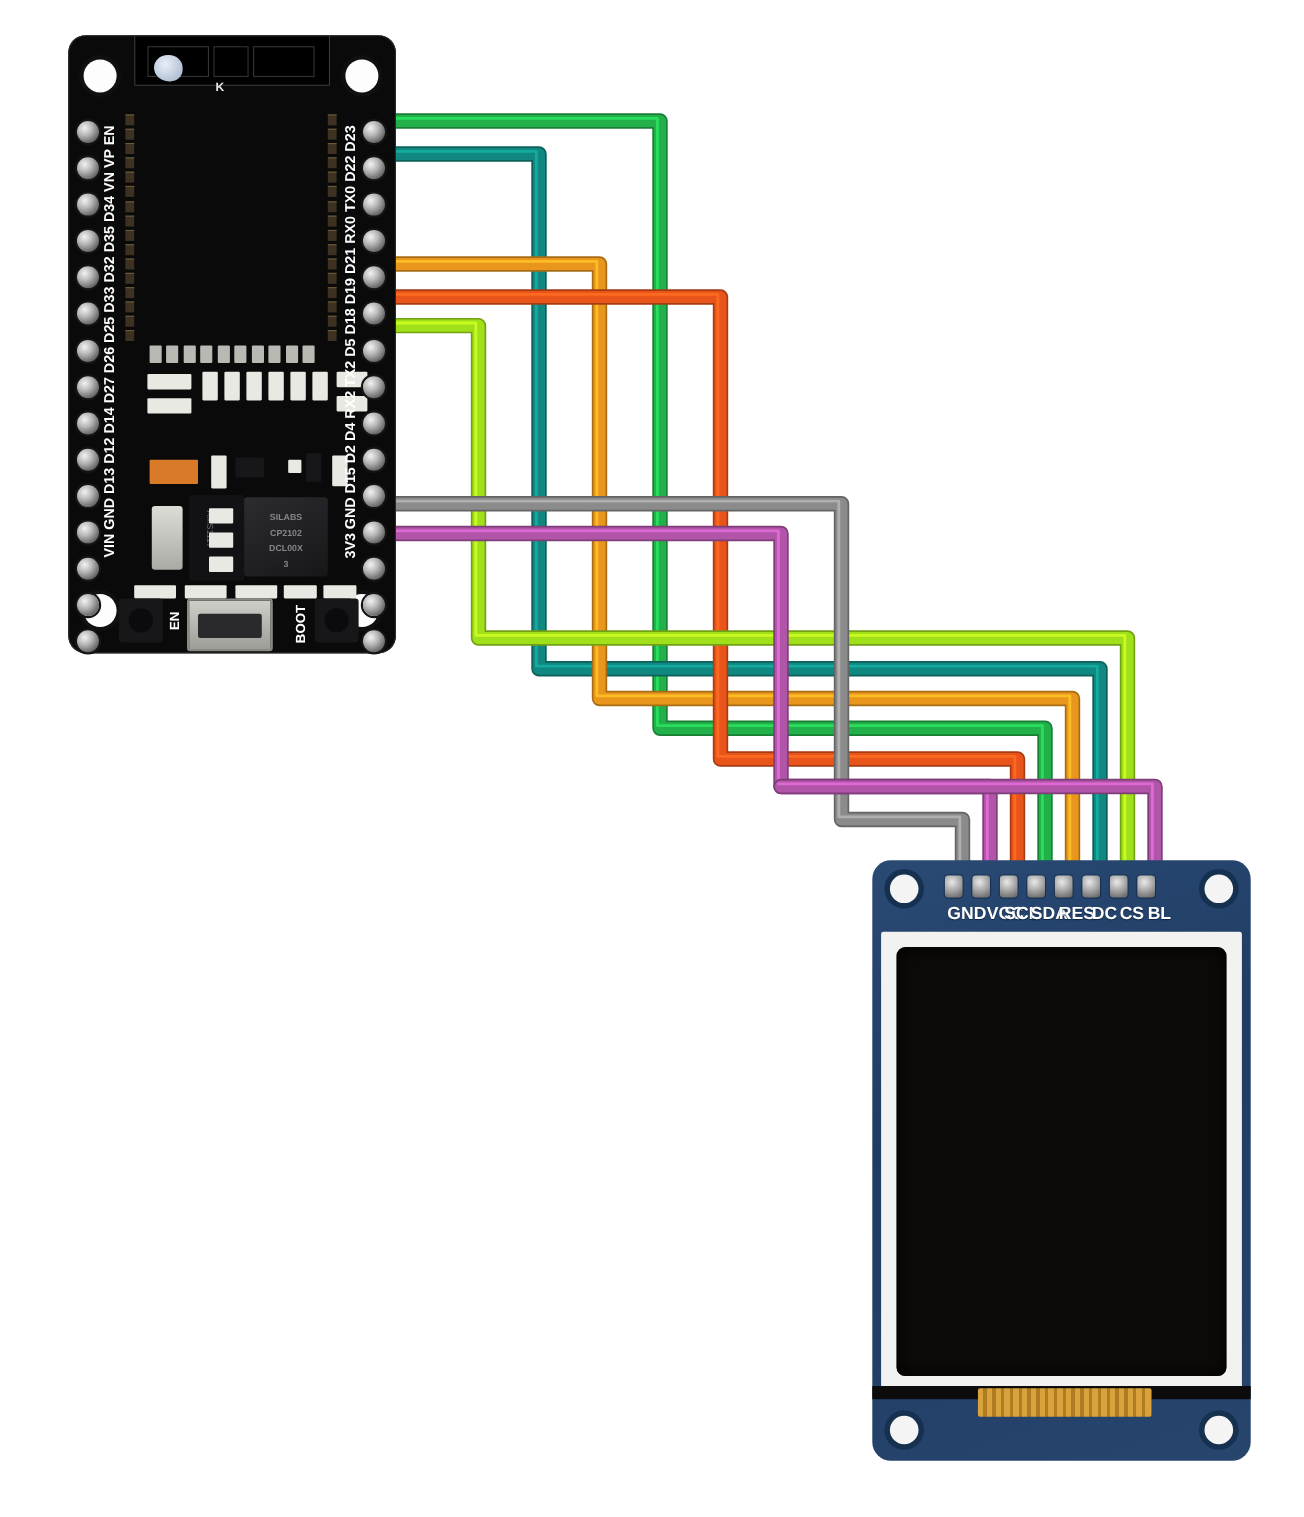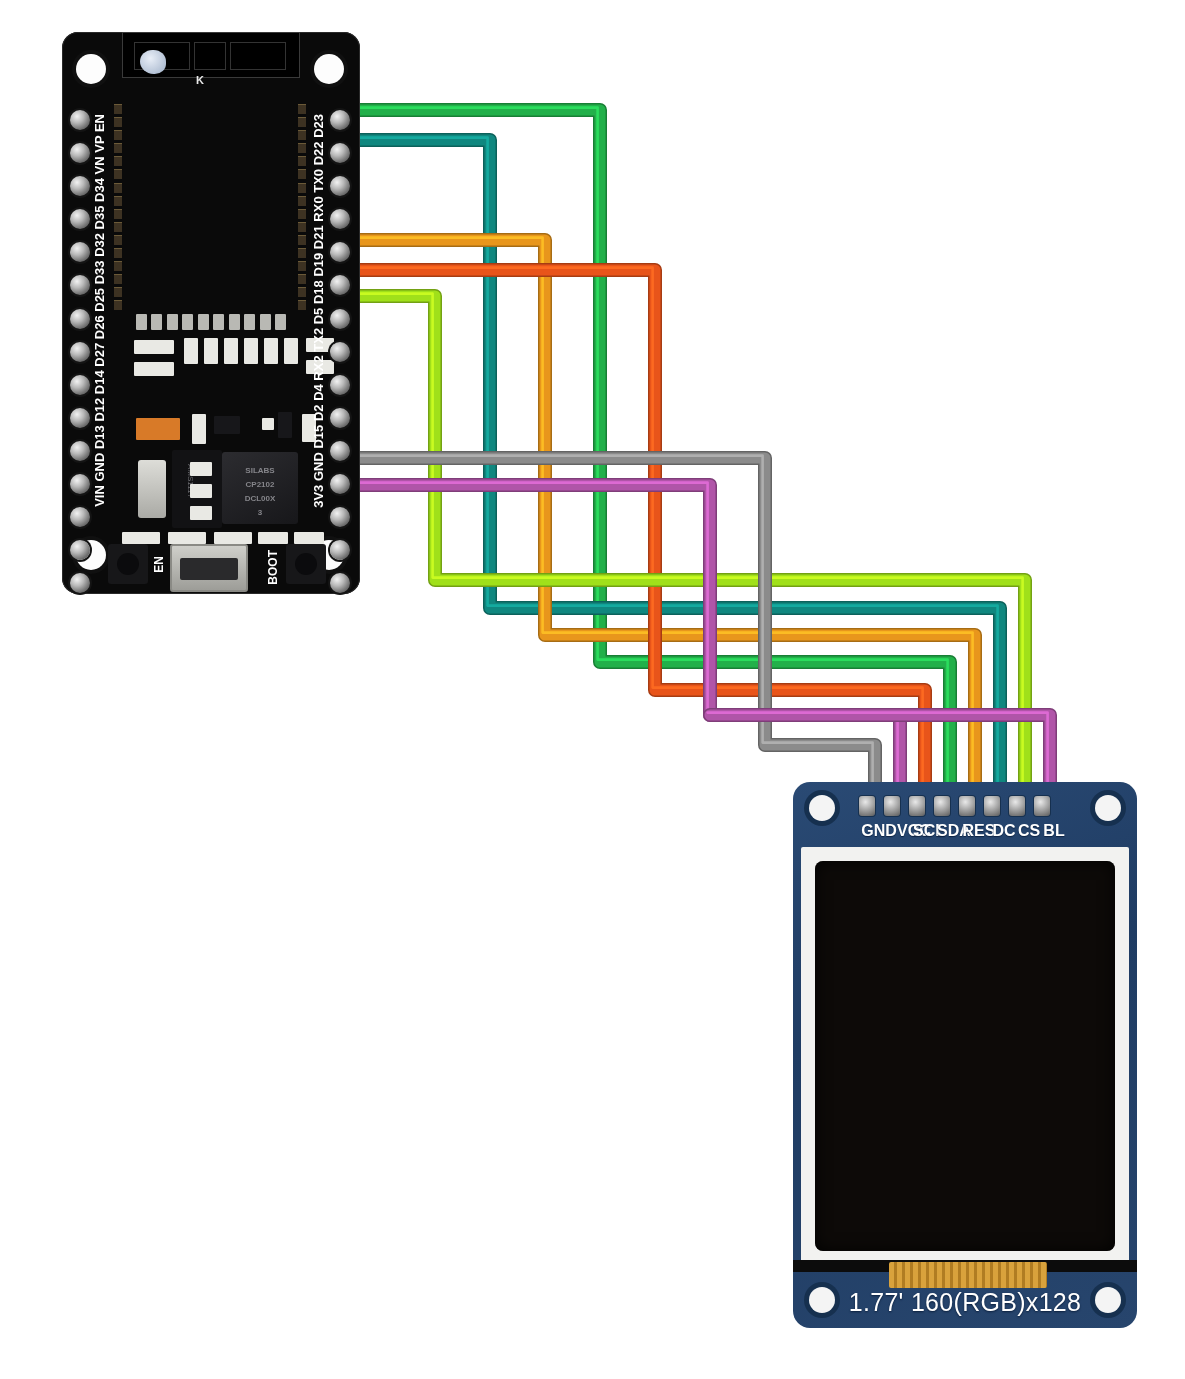--- a/index.html
+++ b/index.html
@@ -348,16 +348,15 @@
       <span style="left:156px">CS</span>
       <span style="left:181px">BL</span>
     </div>
 
     <div class="tft-white">
       <div class="tft-tab"></div>
       <div class="tft-screen"></div>
     </div>
     <div class="tft-cap"></div>
     <div class="tft-flex"></div>
-    <div class="tft-model">1.77' 160(RGB)x128</div>
   </div>
 
 </div>
 
 </body></html>

